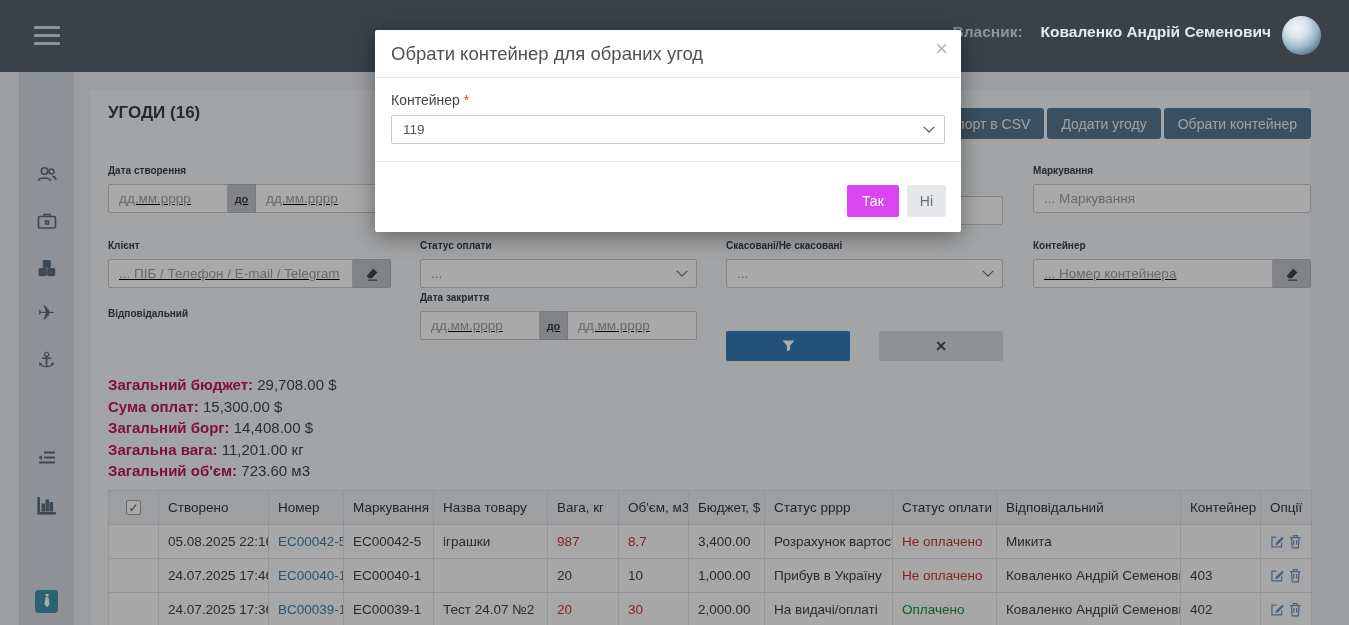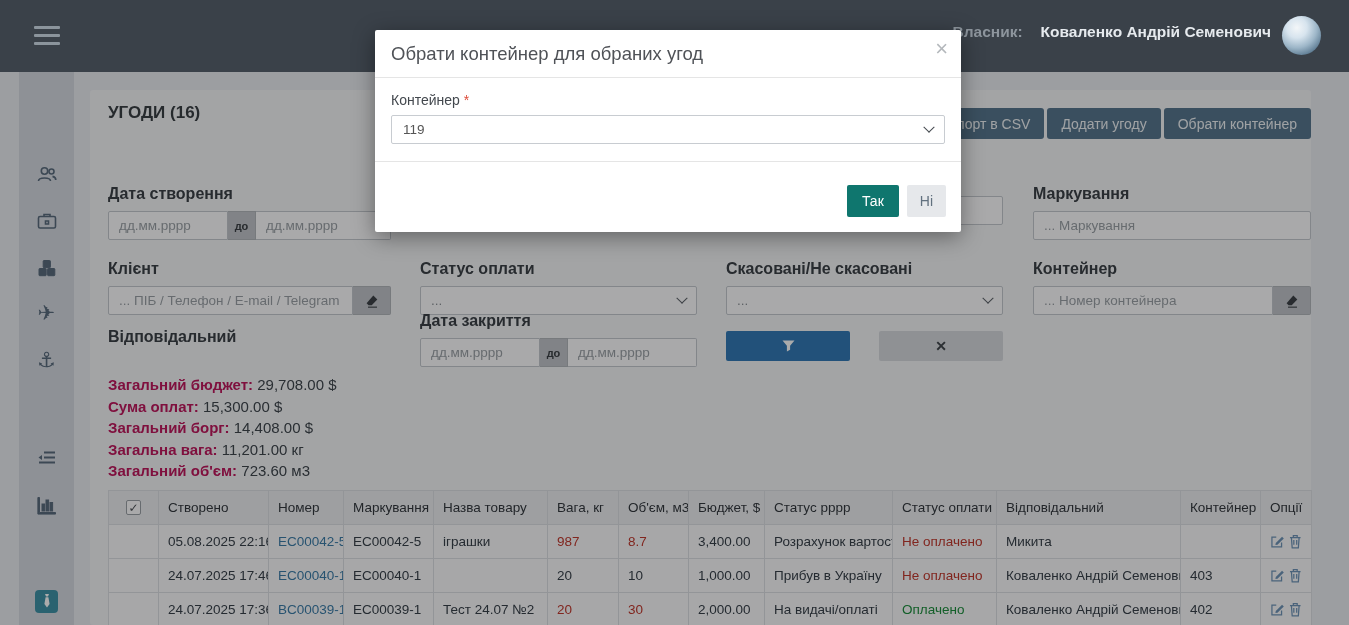--- a/index.html
+++ b/index.html
@@ -27,25 +27,25 @@
   
   .panel { position:absolute; left:90px; top:90px; width:1221px; height:535px; background:#f3f5f7; border-radius:3px; z-index:1; }
   .page-title { position:absolute; left:108px; top:103px; font-size:17px; font-weight:700; color:#3a3f44; z-index:2; }
 
   .top-actions { position:absolute; top:108px; right:38px; display:flex; gap:3px; z-index:2; }
   .btn-slate { height:31px; padding:0 14px; background:#57768e; color:#eef2f5; font-size:14px;
                display:flex; align-items:center; border:none; border-radius:3px; cursor:pointer; white-space:nowrap; }
 
   
   .fcol { position:absolute; z-index:2; }
-  .flabel { font-size:16px; color:#3b4046; font-weight:600; margin-bottom:8px; display:block;margin-top:20px; }
+  .flabel { font-size:10px; color:#3b4046; font-weight:600; margin-bottom:8px; display:block; }
   .control { height:29px; border:1px solid #c3c8ce; background:#fdfdfe; border-radius:2px; font-size:13.5px; color:#555;
              padding:0 10px; width:100%; outline:none; }
   .control::placeholder { color:#9aa0a6; }
-  .igroup { display:flex; }
+  .igroup { display:flex;text-decoration:underline; }
   .igroup .control { border-radius:2px 0 0 2px; }
   .addon { height:29px; background:#c0c4c9; border:1px solid #b2b6bb; border-left:none; color:#3c4146;
            font-size:11px; font-weight:700; display:flex; align-items:center; justify-content:center; }
   .addon.sep { width:28px; }
   .addon.btn { width:38px; cursor:pointer; border-radius:0 2px 2px 0; }
   .addon + .control { border-left:none; border-radius:0 2px 2px 0; }
   .selectbox { height:29px; border:1px solid #c3c8ce; background:#fdfdfe; border-radius:2px; font-size:13.5px; color:#8d9298;
                display:flex; align-items:center; padding:0 10px; justify-content:space-between; cursor:pointer; }
   .chev { width:8px; height:8px; border-right:1.8px solid #5b6168; border-bottom:1.8px solid #5b6168;
           transform:rotate(45deg) translate(-2px,-2px); }
@@ -85,21 +85,21 @@
            box-shadow:0 5px 22px rgba(0,0,0,0.4); border-radius:2px; }
   .modal-header { height:48px; border-bottom:1px solid #e5e5e5; display:flex; align-items:center; padding:16px 16px; }
   .modal-title { font-size:18.5px; color:#4f5257; font-weight:400; }
   .modal-close { position:absolute; right:13px; top:8px; font-size:22px; color:#b4b8bc; cursor:pointer; line-height:1; }
   .modal-body { padding:14px 16px 16px 16px; border-bottom:1px solid #e5e5e5; height:84px; }
   .modal-label { font-size:14px; color:#43484e; font-weight:500; margin-bottom:7px; display:block; }
   .req { color:#dd4b39; }
   .modal-select { height:29px; border:1px solid #c8ccd1; border-radius:2px; display:flex; align-items:center;
                   justify-content:space-between; padding:0 11px; font-size:13.5px; color:#555; cursor:pointer; }
   .modal-footer { height:69px; display:flex; justify-content:flex-end; align-items:flex-start; gap:8px; padding:23px 15px 0 15px; }
-  .btn-yes { height:32px; padding:0 15px; background:#0f766e; color:#fff; border:none; border-radius:2px;
+  .btn-yes { height:32px; padding:0 15px; background:#d946ef; color:#fff; border:none; border-radius:2px;
              font-size:14px; cursor:pointer; }
   .btn-no { height:32px; padding:0 13px; background:#e6e8eb; color:#62717f; border:none; border-radius:2px;
             font-size:14px; cursor:pointer; }
 </style>
 </head>
 <body>
 
 <div class="navbar">
   <div class="hamburger">
       <i></i>

